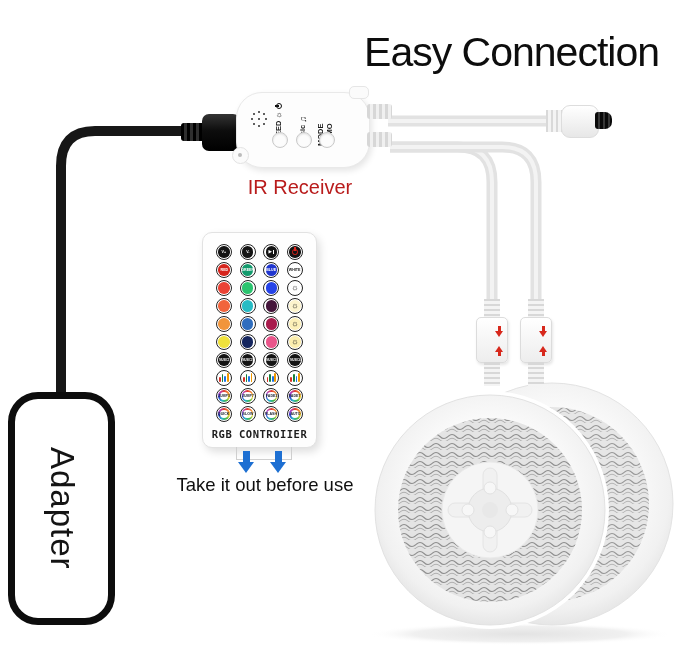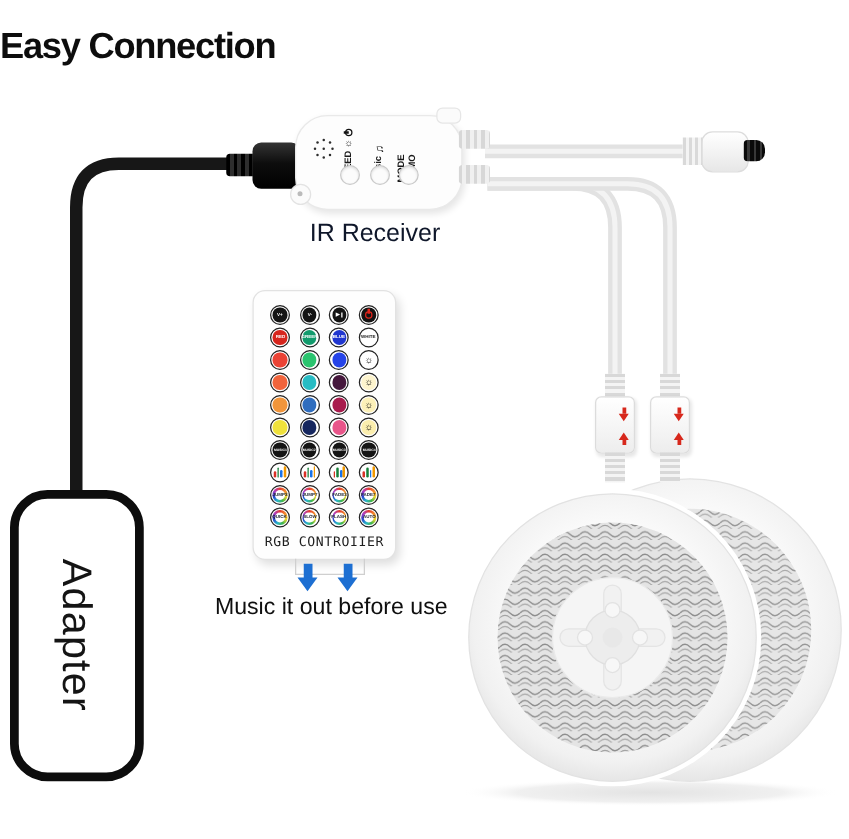--- a/index.html
+++ b/index.html
@@ -2,23 +2,23 @@
 <html style="--blue: #1d6fd2; --red: #d7281c; --pwr-red: #e0241b;"><head>
 <meta charset="utf-8">
 <style>
   html,body{margin:0;padding:0;background:#fff;}
   .canvas{position:relative;width:679px;height:671px;background:#fff;overflow:hidden;
           font-family:"Liberation Sans", sans-serif;color:#111;}
   .abs{position:absolute;}
   svg.layer{position:absolute;left:0;top:0;}
 
   
-  .title{position:absolute;left:0;top:2px;width:679px;text-align:left;padding-right:20px;
-         box-sizing:border-box;font-size:29px;font-weight:bold;letter-spacing:-1px;color:#0d0d0d;}
-  .cap{position:absolute;text-align:center;color:#0f172a;}
+  .title{position:absolute;left:0;top:2px;width:679px;text-align:right;padding-right:20px;
+         box-sizing:border-box;font-size:41px;font-weight:normal;letter-spacing:-1px;color:#0d0d0d;}
+  .cap{position:absolute;text-align:center;color:#b91c1c;}
   .cap-ir{left:225px;top:176px;width:150px;font-size:20px;}
   .cap-strip{left:395px;top:643px;width:270px;font-size:21px;}
   .cap-note{left:150px;top:474px;width:230px;font-size:18.5px;color:#0f0f0f;}
 
   
   .adapter{position:absolute;left:8px;top:392px;width:93px;height:219px;background:#fff;
            border:7px solid #0d0d0d;border-radius:30px;display:flex;align-items:center;justify-content:center;}
   .adapter-text{writing-mode:vertical-rl;text-orientation:mixed;font-size:33px;color:#141414;letter-spacing:1px;}
 
   
@@ -87,21 +87,21 @@
   .disc.play::after{content:"";width:1.4px;height:4.5px;background:#fff;margin-left:.7px;}
   .disc.pwr::before{content:"";width:5.5px;height:5.5px;border:1.2px solid var(--pwr-red);border-radius:50%;box-sizing:border-box;}
   .disc.pwr::after{content:"";position:absolute;left:5px;top:1px;width:1.4px;height:3.6px;background:var(--pwr-red);}
   .disc.bulb{font-size:8px;color:#101010;line-height:1;}
   .disc.eqz{align-items:flex-end;justify-content:center;padding-bottom:1.5px;box-sizing:border-box;}
   .eq-bar{width:1.7px;margin:0 .45px;border-radius:1px;}
   .disc.ring{background:conic-gradient(#e23b2e,#f3892c,#f4d62c,#42b649,#2ab6c9,#2b3fd0,#b13ec0,#e23b2e);}
   .disc.ring::before{content:"";position:absolute;inset:1.6px;background:#fff;border-radius:50%;}
   .disc.ring .blabel{position:relative;z-index:1;color:#1d2430;}
   .r-footer{position:absolute;left:0;bottom:7px;width:100%;text-align:center;
-            font-family:"DejaVu Sans Mono", monospace;font-size:10.5px;font-weight:normal;color:#1e1e1e;letter-spacing:.5px;}
+            font-family:"DejaVu Sans Mono", monospace;font-size:10.5px;font-weight:bold;color:#1e1e1e;letter-spacing:.5px;}
   .pull-tab{position:absolute;left:236px;top:447px;width:56px;height:13px;border:1.5px solid #cfcfcf;border-top:none;box-sizing:border-box;}
   .blue-arrow{position:absolute;width:16px;height:24px;}
   .blue-arrow .stem{position:absolute;left:4.5px;top:0;width:7px;height:12px;background:var(--blue);}
   .blue-arrow::after{content:"";position:absolute;top:11px;left:0;border-left:8px solid transparent;
                      border-right:8px solid transparent;border-top:11px solid var(--blue);}
 </style>
 </head>
 <body>
 
 <div class="canvas">
@@ -156,21 +156,21 @@
       <circle cx="490" cy="488" r="6" fill="#f7f7f7" stroke="#e2e2e2"></circle>
       <circle cx="468" cy="510" r="6" fill="#f7f7f7" stroke="#e2e2e2"></circle>
       <circle cx="512" cy="510" r="6" fill="#f7f7f7" stroke="#e2e2e2"></circle>
       <circle cx="490" cy="532" r="6" fill="#f7f7f7" stroke="#e2e2e2"></circle>
       <circle cx="490" cy="510" r="8" fill="#e8e8e8"></circle>
     </g>
   </svg>
 
   <h1 class="title">Easy Connection</h1>
   <div class="cap cap-ir">IR Receiver</div>
-  <div class="cap cap-note">Music it out before use</div>
+  <div class="cap cap-note">Take it out before use</div>
 
   <div class="adapter">
     <span class="adapter-text">Adapter</span>
   </div>
 
   <div class="abs plug-boot"></div>
   <div class="abs plug-barrel"></div>
 
   <div class="ctrl">
     <div class="ctrl-ear-tr"></div>

